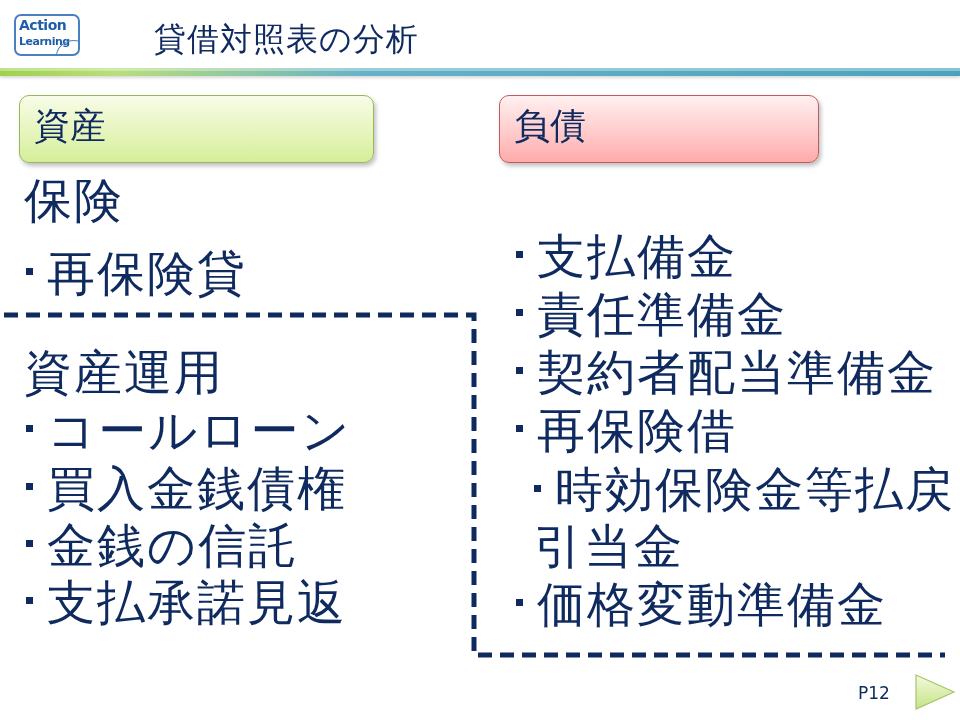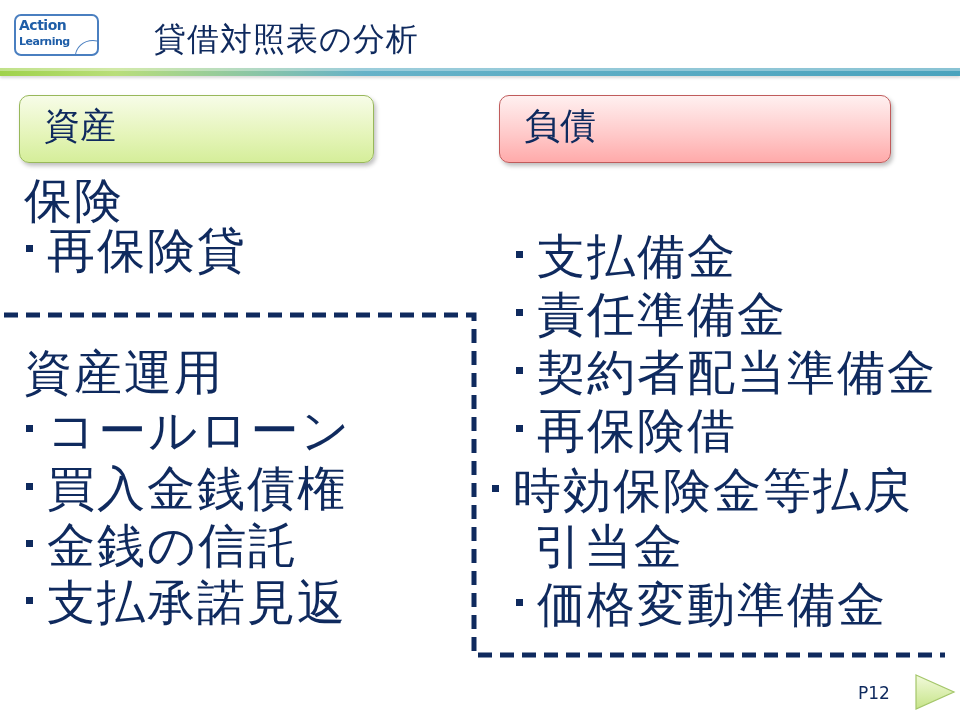--- a/index.html
+++ b/index.html
@@ -1,32 +1,32 @@
 <!DOCTYPE html>
 <html><head>
 <meta charset="utf-8">
 <style>
   html,body{margin:0;padding:0;}
   body{width:960px;height:720px;position:relative;background:#ffffff;overflow:hidden;
        font-family:"DejaVu Sans","Liberation Sans",sans-serif;color:#0f2a5e;}
-  .logo{position:absolute;left:14px;top:14px;width:85px;height:42px;border:2px solid #4a7fc0;
+  .logo{position:absolute;left:14px;top:14px;width:66px;height:42px;border:2px solid #4a7fc0;
         border-radius:7px;background:#fff;box-sizing:border-box;overflow:hidden;}
   .logo .l1{position:absolute;left:3px;top:1px;font-size:14px;font-weight:bold;color:#1f5ea8;letter-spacing:-0.5px;}
   .logo .l2{position:absolute;left:3px;top:19px;font-size:11px;font-weight:bold;color:#1f5ea8;letter-spacing:-0.5px;}
   .logo .arc{position:absolute;right:-14px;bottom:-18px;width:34px;height:30px;border:1.5px solid #4a7fc0;border-radius:50%;}
   .title{position:absolute;left:110px;top:18px;font-size:32px;color:#0f2a5e;letter-spacing:1px;margin-left:44px;}
   .rule{position:absolute;left:0;top:68px;width:960px;height:8px;
         background:linear-gradient(to right,#9fd24a 0%,#b9de7a 12%,#66b2c8 38%,#4aa3bd 100%);
         box-shadow:0 2px 3px rgba(0,0,0,0.15);}
   .rule::after{content:"";position:absolute;left:0;top:0;width:100%;height:3px;background:rgba(255,255,255,0.35);}
   .hdr{position:absolute;height:68px;border-radius:10px;box-sizing:border-box;font-size:36px;
-       padding-left:24px;line-height:60px;box-shadow:2px 3px 4px rgba(0,0,0,0.25);}
+       padding-left:14px;line-height:60px;box-shadow:2px 3px 4px rgba(0,0,0,0.25);}
   .hdr.asset{left:19px;top:95px;width:355px;border:1px solid #98b85a;
        background:linear-gradient(to bottom,#f7fce8 0%,#e6f5bc 55%,#d5ee9a 100%);}
-  .hdr.liab{left:499px;top:95px;width:392px;border:1px solid #c05b5b;
+  .hdr.liab{left:499px;top:95px;width:320px;border:1px solid #c05b5b;
        background:linear-gradient(to bottom,#fff0f0 0%,#ffc8c8 60%,#ffaaaa 100%);}
   .item{position:absolute;font-size:48px;white-space:nowrap;line-height:40px;letter-spacing:2px;}
   .bul{display:inline-block;width:7px;height:7px;background:#0f2a5e;margin-right:14px;vertical-align:middle;position:relative;top:-6px;}
   .dash{position:absolute;}
   .pg{position:absolute;left:858px;top:683px;font-size:17px;color:#0f2a5e;}
   .next{position:absolute;left:912px;top:672px;width:46px;height:40px;cursor:pointer;}
 </style>
 </head>
 <body>
 
@@ -35,21 +35,21 @@
   <span class="l2">Learning</span>
   <span class="arc"></span>
 </div>
 <div class="title">貸借対照表の分析</div>
 <div class="rule"></div>
 
 <div class="hdr asset">
   <span>資産</span>
 </div>
 <div class="item" style="left:24px;top:180px;">保険</div>
-<div class="item" style="left:26px;top:230px;">
+<div class="item" style="left:26px;top:253px;">
   <span class="bul"></span><span>再保険貸</span>
 </div>
 
 <div class="item" style="left:24px;top:352px;">資産運用</div>
 <div class="item" style="left:26px;top:410px;">
   <span class="bul"></span><span>コールローン</span>
 </div>
 <div class="item" style="left:26px;top:468px;">
   <span class="bul"></span><span>買入金銭債権</span>
 </div>
@@ -68,21 +68,21 @@
 </div>
 <div class="item" style="left:516px;top:294px;">
   <span class="bul"></span><span>責任準備金</span>
 </div>
 <div class="item" style="left:516px;top:352px;">
   <span class="bul"></span><span>契約者配当準備金</span>
 </div>
 <div class="item" style="left:516px;top:410px;">
   <span class="bul"></span><span>再保険借</span>
 </div>
-<div class="item" style="left:492px;top:470px;">
+<div class="item" style="left:534px;top:470px;font-family:Liberation Serif, serif;">
   <span class="bul"></span><span>時効保険金等払戻</span>
 </div>
 <div class="item" style="left:534px;top:526px;">引当金</div>
 <div class="item" style="left:516px;top:584px;">
   <span class="bul"></span><span>価格変動準備金</span>
 </div>
 
 <svg class="dash" style="left:0;top:0;" width="960" height="720">
   <path d="M4 315 L474 315 L474 655 L945 655" fill="none" stroke="#0f2a5e" stroke-width="5" stroke-dasharray="14 8"></path>
 </svg>

